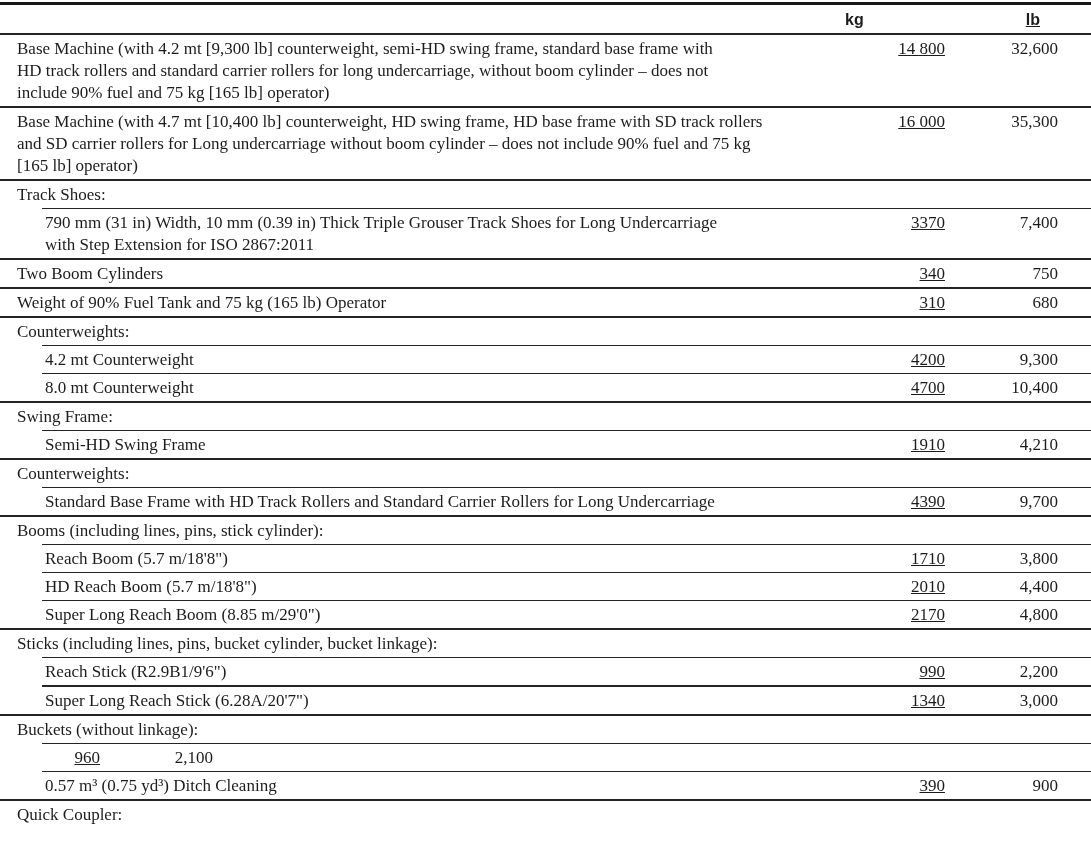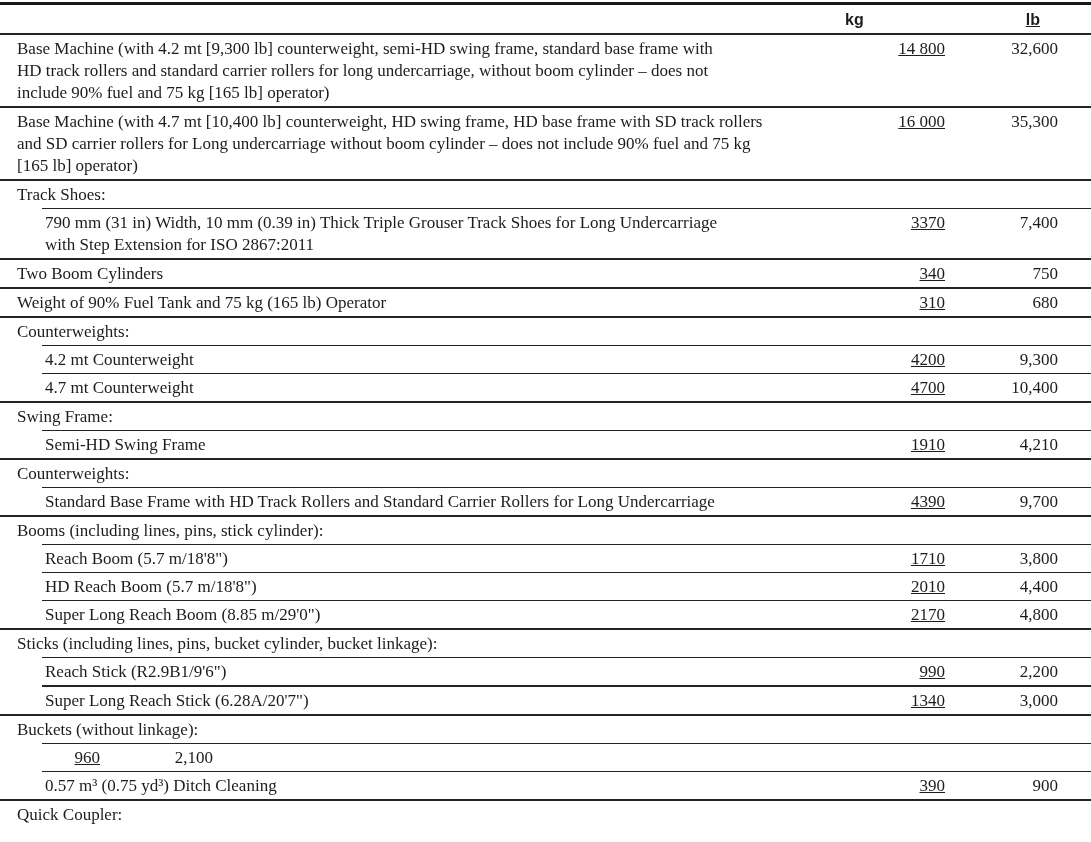--- a/index.html
+++ b/index.html
@@ -92,21 +92,21 @@
         <div class="cell-lb"></div>
       </div>
       <div class="sep indent"></div>
       <div class="row sub">
         <div class="cell-label">4.2 mt Counterweight</div>
         <div class="cell-kg">4200</div>
         <div class="cell-lb">9,300</div>
       </div>
       <div class="sep indent"></div>
       <div class="row sub">
-        <div class="cell-label">4.7 mt Counterweight</div>
+        <div class="cell-label">8.0 mt Counterweight</div>
         <div class="cell-kg">4700</div>
         <div class="cell-lb">10,400</div>
       </div>
       <div class="sep full"></div>
       <div class="row section">
         <div class="cell-label">Swing Frame:</div>
         <div class="cell-kg"></div>
         <div class="cell-lb"></div>
       </div>
       <div class="sep indent"></div>

